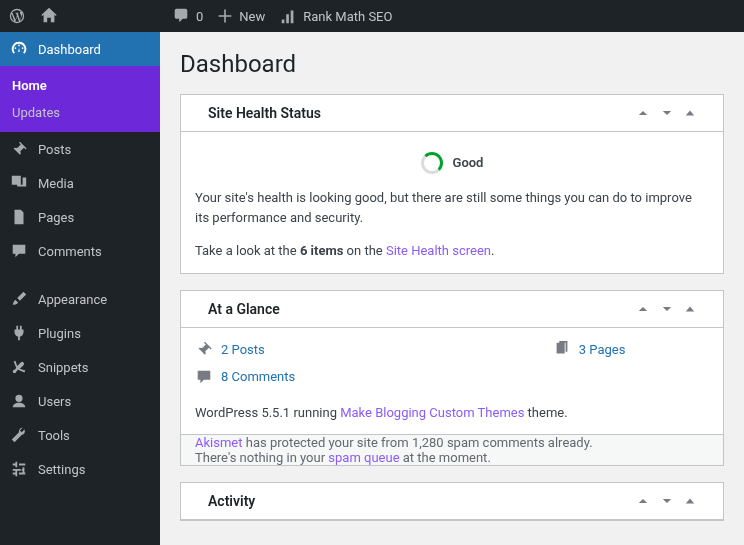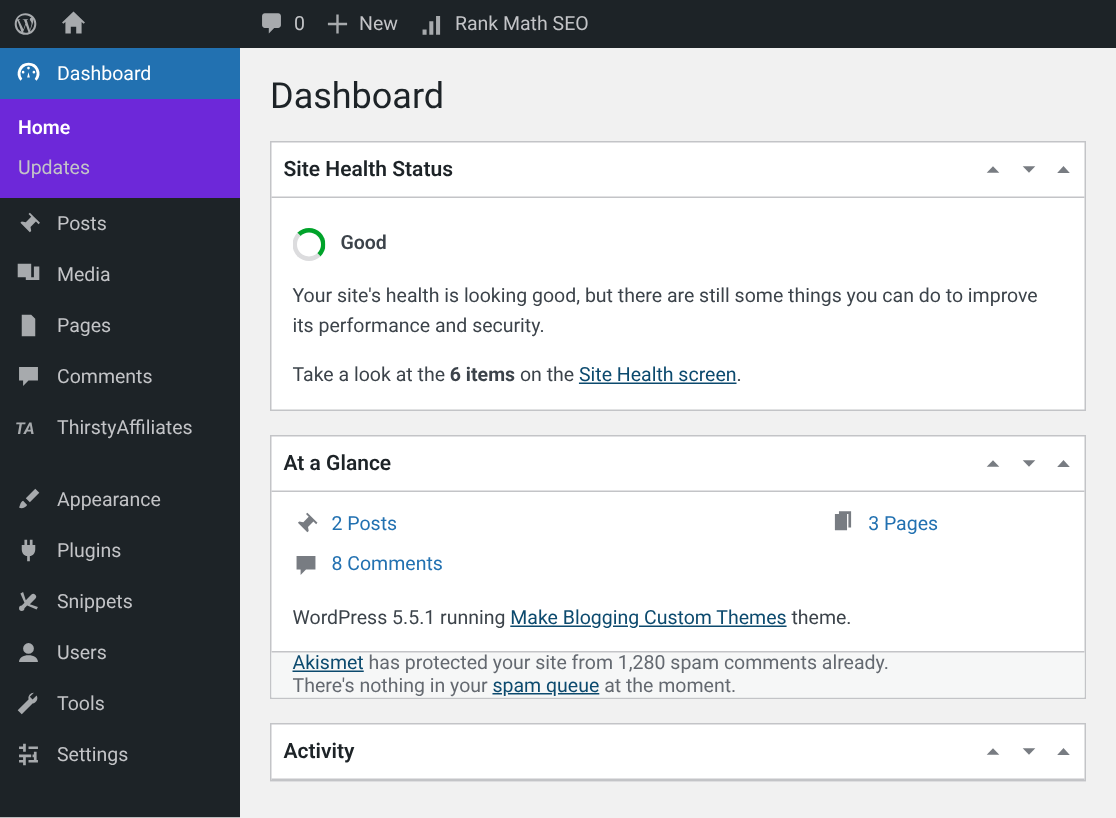--- a/index.html
+++ b/index.html
@@ -15,29 +15,29 @@
 .sb-item.active{background:#2271b1;color:#fff}
 .sb-item.active svg{fill:#fff}
 .sb-item.active::after{content:"";position:absolute;right:-8px;top:50%;margin-top:-8px;border:8px solid transparent;border-right-color:#f1f1f1}
 .sb-sub{background:#6d28d9;padding:6px 0}
 .sb-sub .sub-item{padding:6px 12px;cursor:pointer;color:#c3c4c7}
 .sb-sub .sub-item.current{color:#fff;font-weight:600}
 .sb-sep{height:14px}
 .main{flex:1;padding:12px 20px 0 20px;overflow:auto}
 h1.page-title{font-size:24px;font-weight:400;color:#1d2327;margin:6px 0 16px}
 .postbox{background:#fff;border:1px solid #c3c4c7;margin-bottom:16px}
-.postbox-header{display:flex;align-items:center;justify-content:space-between;padding:10px 8px;border-bottom:1px solid #c3c4c7}
+.postbox-header{display:flex;align-items:center;justify-content:space-between;padding:10px 27px;border-bottom:1px solid #c3c4c7}
 .postbox-header h2{font-size:14px;font-weight:600;color:#1d2327}
 .panel-ctrl{display:flex;gap:10px;align-items:center}
 .panel-ctrl svg{fill:#787c82;cursor:pointer}
 .postbox-body{padding:12px 14px;color:#3c434a;line-height:1.5}
-.health-ind{display:flex;align-items:center;margin:8px 0 14px}
+.health-ind{display:flex;align-items:center;justify-content:center;margin:8px 0 14px}
 .health-circle{width:22px;height:22px;border:3px solid #dcdcde;border-top-color:#00a32a;border-right-color:#00a32a;border-radius:50%;margin-right:10px}
 .health-label{font-weight:600;color:#3c434a}
-a.link{color:#0c4a6e;text-decoration:underline}
+a.link{color:#8b5cf6;}
 .glance-row{display:flex;gap:64px;margin-bottom:8px}
 .glance-item{display:flex;align-items:center;color:#2271b1;cursor:pointer}
 .glance-item svg{fill:#787c82;margin-right:8px}
 .version-line{padding-top:8px;margin-top:6px;color:#3c434a}
 .akismet-box{background:#f6f7f7;border-top:1px solid #c3c4c7;padding:0 14px;color:#646970}
 </style>
 </head>
 <body>
 
 <div class="topbar">
@@ -100,26 +100,20 @@
         <svg viewBox="0 0 20 20">
           <path d="M5 2h7l3 3v13H5zm2 4h6v1H7zm0 3h6v1H7zm0 3h6v1H7z"></path>
         </svg>
         <span>Pages</span>
       </div>
   <div class="sb-item">
         <svg viewBox="0 0 20 20">
           <path d="M3 3h14v10h-7l-4 4v-4H3z"></path>
         </svg>
         <span>Comments</span>
-      </div>
-  <div class="sb-item">
-        <svg viewBox="0 0 20 20">
-          <text x="0" y="15" font-size="12" font-weight="bold" font-style="italic" fill="#a7aaad">TA</text>
-        </svg>
-        <span>ThirstyAffiliates</span>
       </div>
   <div class="sb-sep"></div>
   <div class="sb-item">
         <svg viewBox="0 0 20 20">
           <path d="M15 2l3 3-7 7-3-3zM6 11l3 3c-1 2-4 3-6 2 1-2 1-4 3-5z"></path>
         </svg>
         <span>Appearance</span>
       </div>
   <div class="sb-item">
         <svg viewBox="0 0 20 20">

